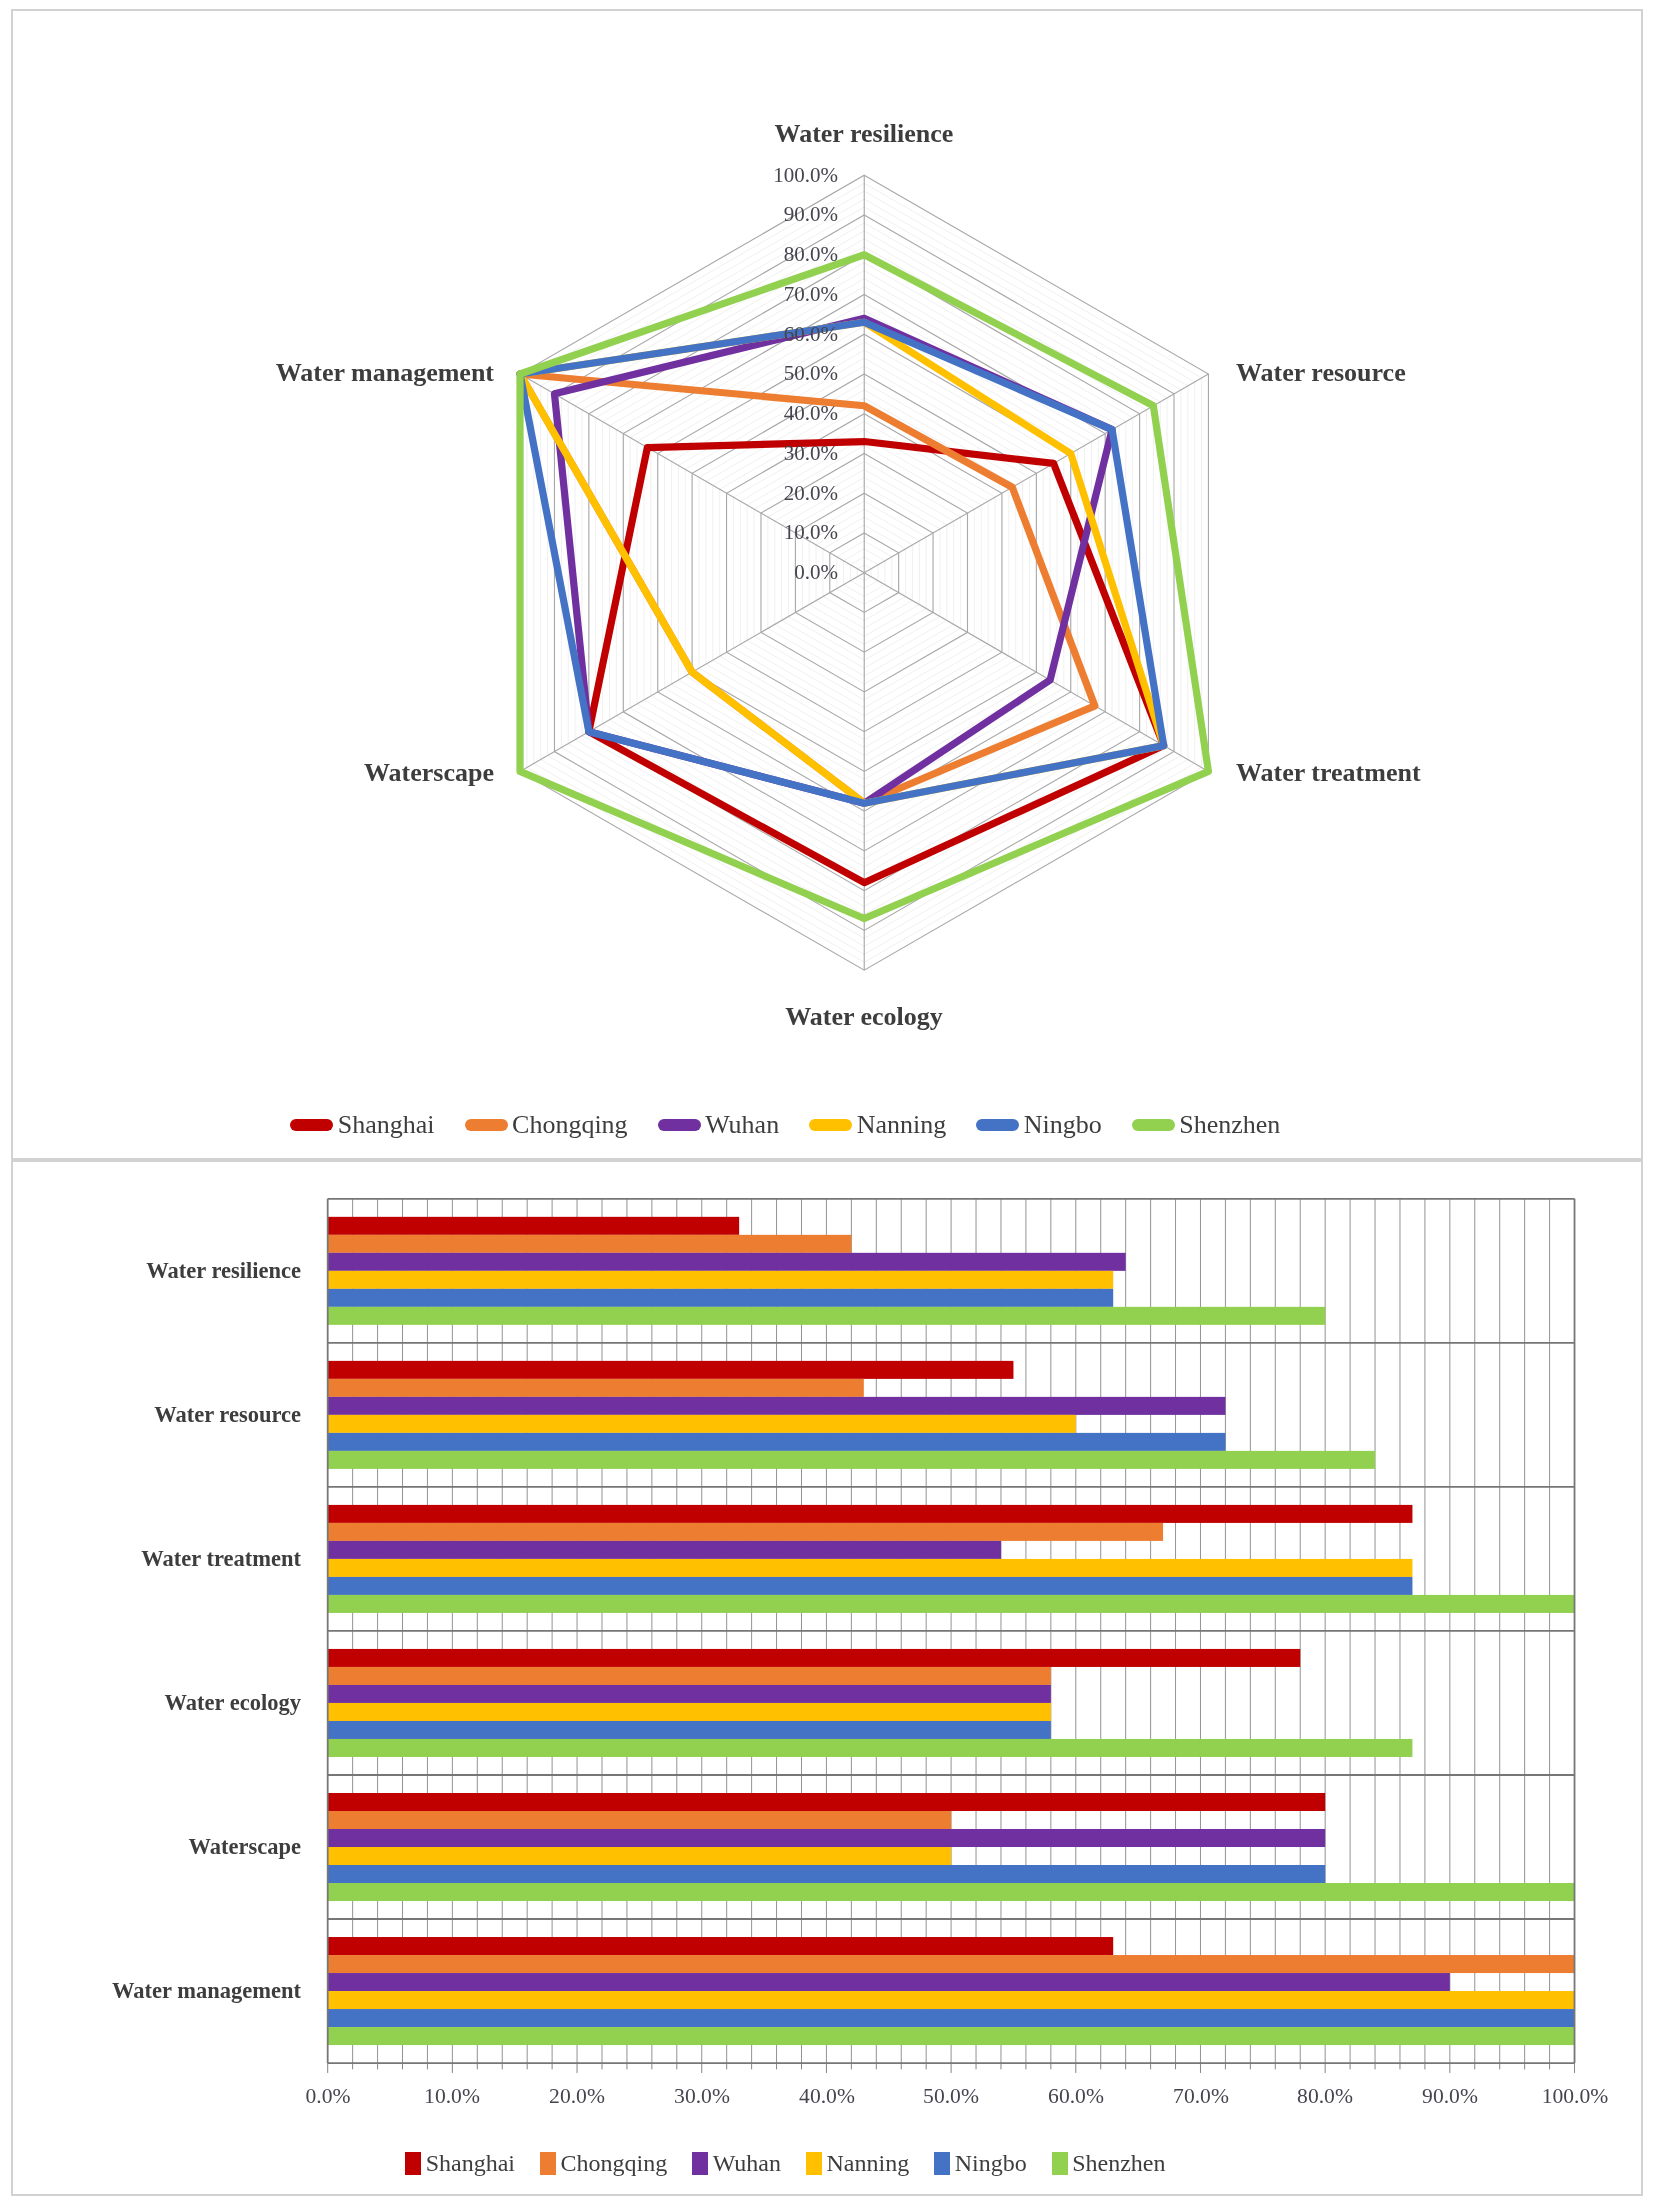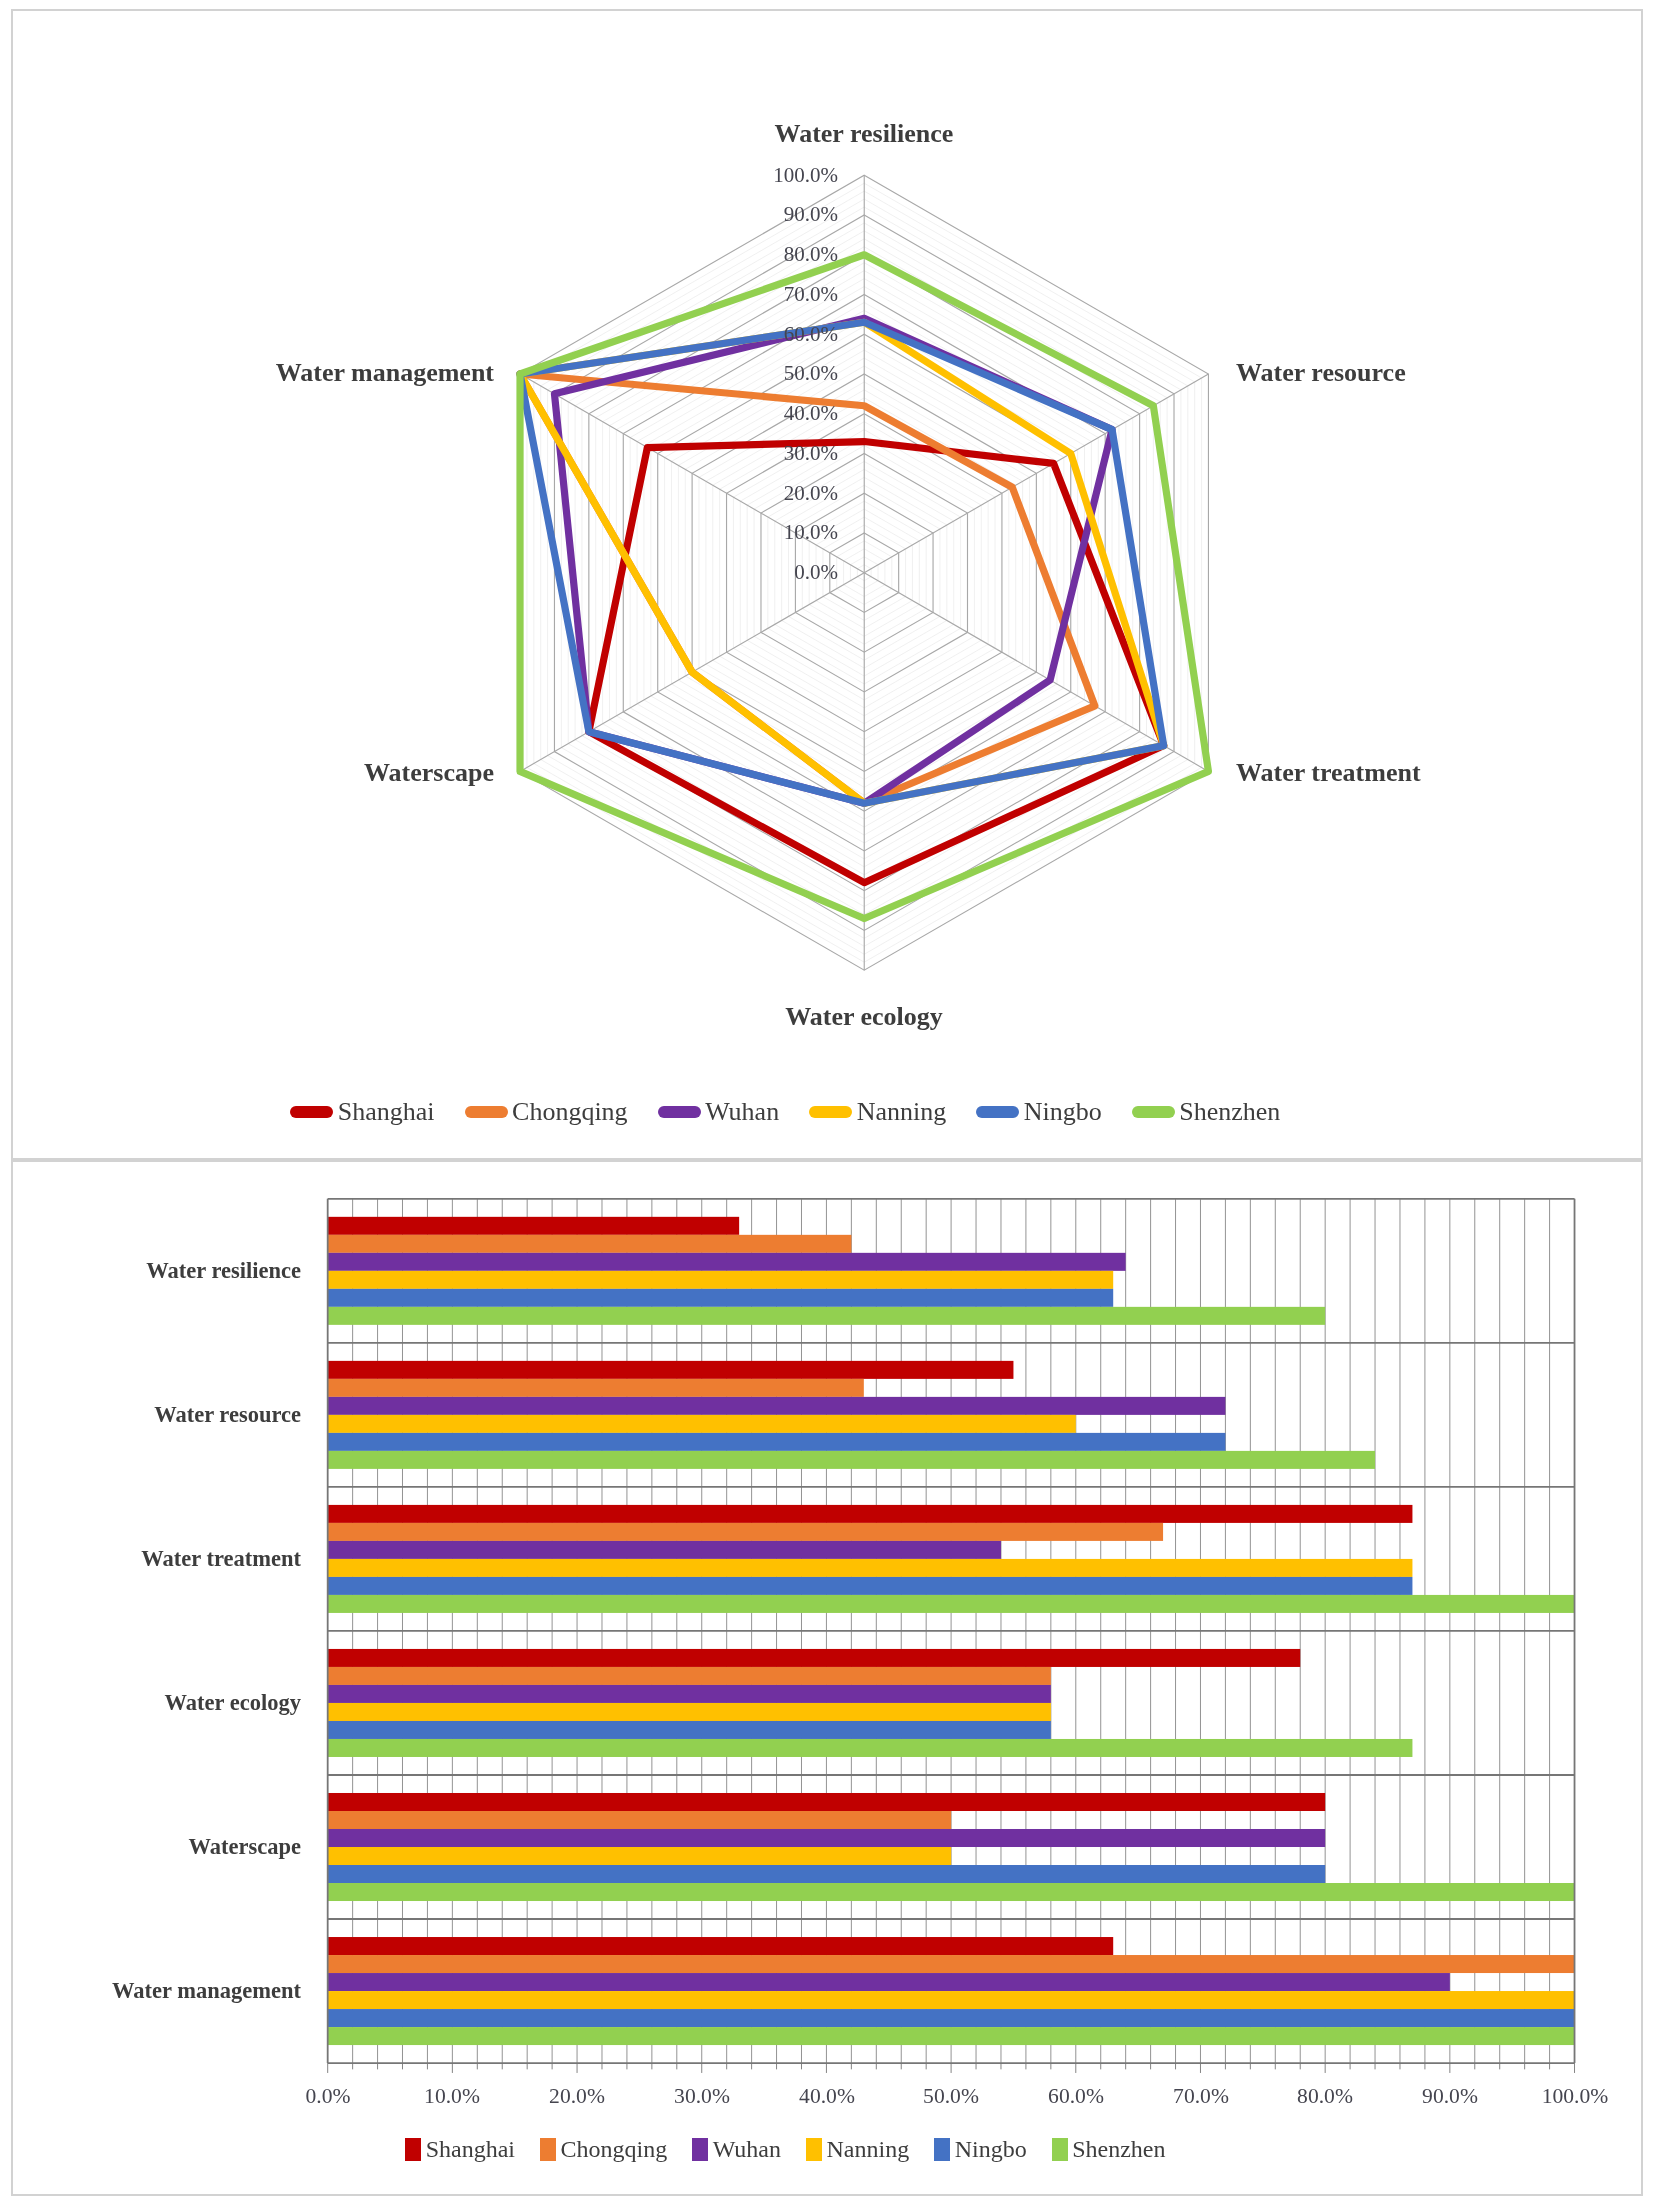--- a/index.html
+++ b/index.html
@@ -15,21 +15,21 @@
     background: #ffffff; border: 2.3px solid #d2d2d2; box-sizing: border-box;
   }
   #radar-panel { top: 9px;  height: 1151px; }
   #bar-panel   { top: 1160px; height: 1036px; }
   #chart-canvas { position: absolute; left: 0; top: 0; }
   .lbl { position: absolute; color: #404040; white-space: nowrap; }
   .vertex-label { font-weight: bold; font-size: 26px; line-height: 36px; height: 36px; color: #3d3d3d; }
   .radar-tick  { font-size: 21px; line-height: 27px; height: 27px; text-align: right; color: #45454f; }
   .cat-label   { font-weight: bold; font-size: 22.5px; line-height: 36px; height: 36px; text-align: right; color: #3d3d3d; }
   .x-tick      { font-size: 21.6px; line-height: 31.5px; height: 31.5px; text-align: center; color: #45454f; }
-  .legend-row  { position: absolute; left: 11.3px; width: 1548px; display: flex; justify-content: center; align-items: flex-start; }
+  .legend-row  { position: absolute; left: 11.3px; width: 1548px; display: flex; justify-content: center; align-items: flex-end; }
   #radar-legend { top: 1097px; height: 43px; gap: 30px; }
   #bar-legend   { top: 2136px; height: 41px; gap: 25px; }
   .legend-item { display: flex; align-items: center; gap: 4.5px; }
   #radar-legend .legend-item span { font-size: 26px; color: #3d3d3d; }
   #bar-legend   .legend-item span { font-size: 24px; color: #3d3d3d; }
   .dash-swatch { width: 43px; height: 11.7px; border-radius: 5.9px; flex: 0 0 auto; }
   .rect-swatch { width: 16px; height: 23.4px; flex: 0 0 auto; }
 </style>
 </head>
 <body>

